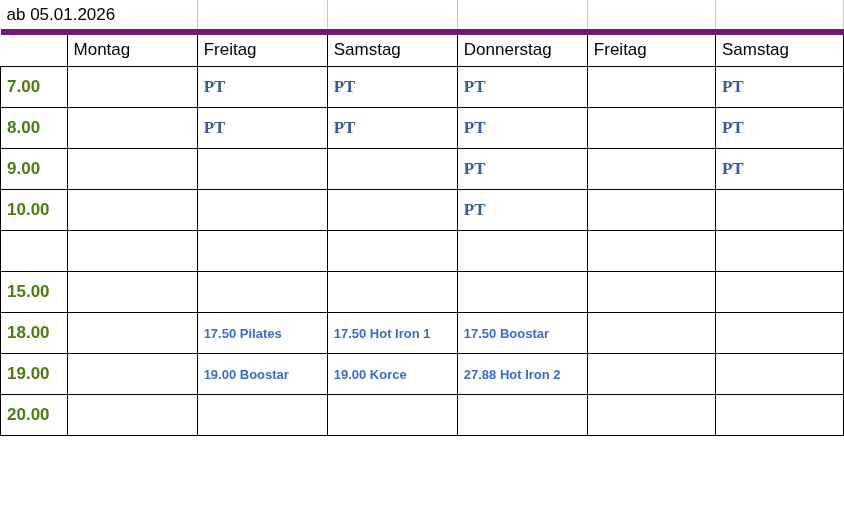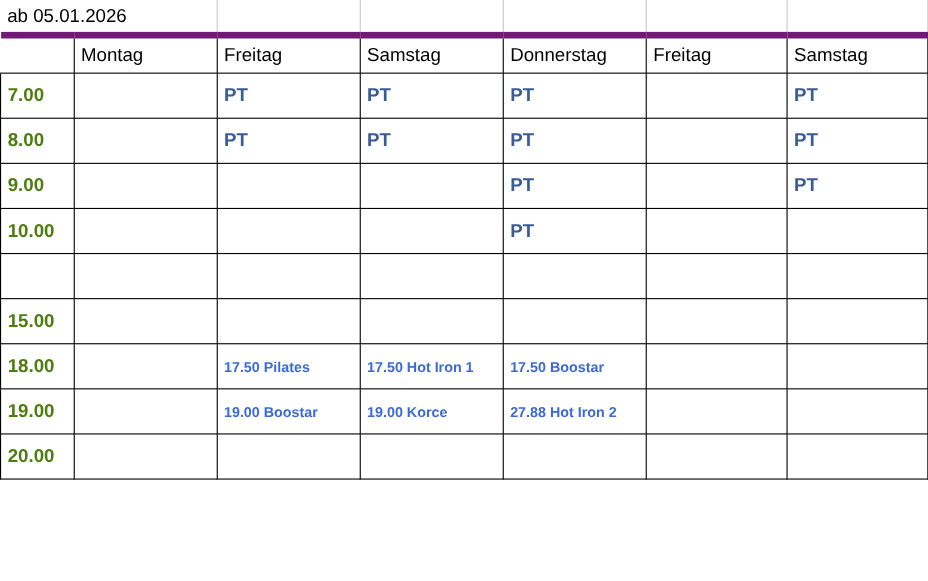--- a/index.html
+++ b/index.html
@@ -87,20 +87,21 @@
     border-left: none;
     padding-left: 0;
   }
   td.slot {
     font-size: 15px;
   }
   .pt {
     font-weight: bold;
     color: #3b5a98;
     font-size: 17px;
+    font-family: Liberation Serif, serif;
   }
   .cls {
     font-weight: bold;
     color: #3b6ad4;
     font-size: 13px;
   }
   td.empty-row-cell {
     height: 25px;
   }
 </style>

